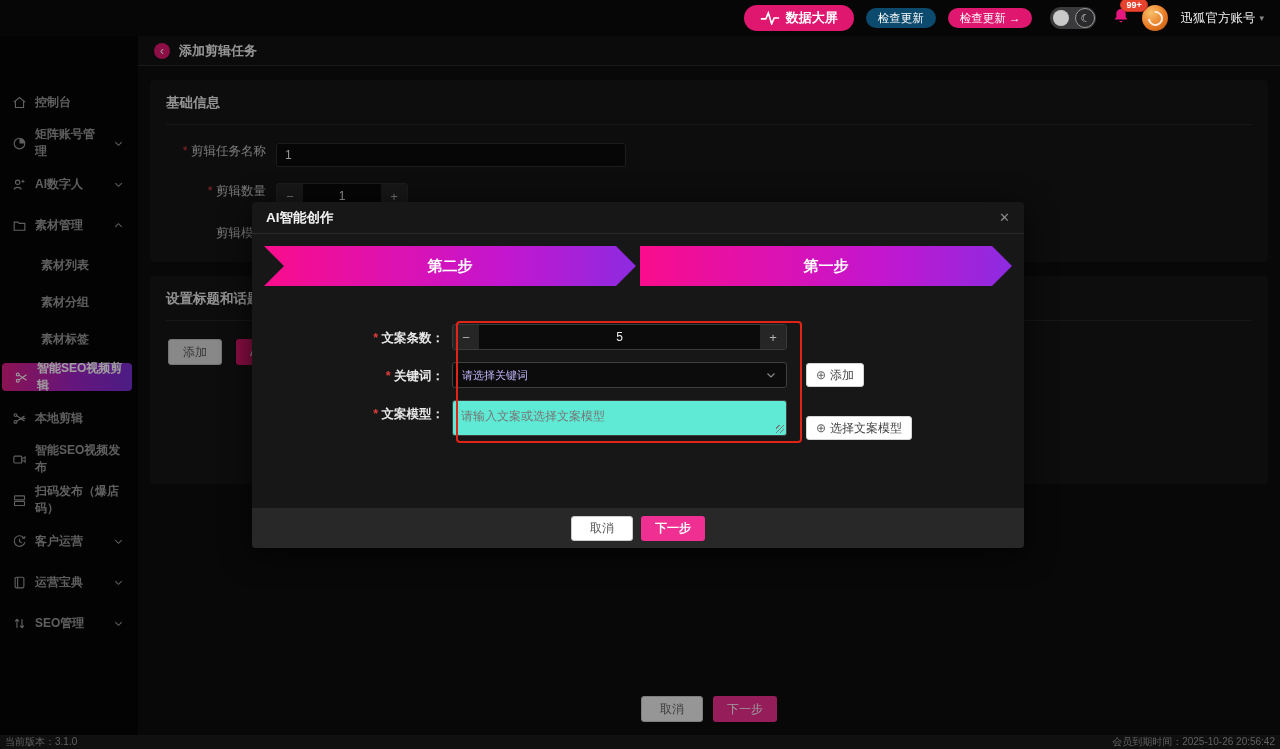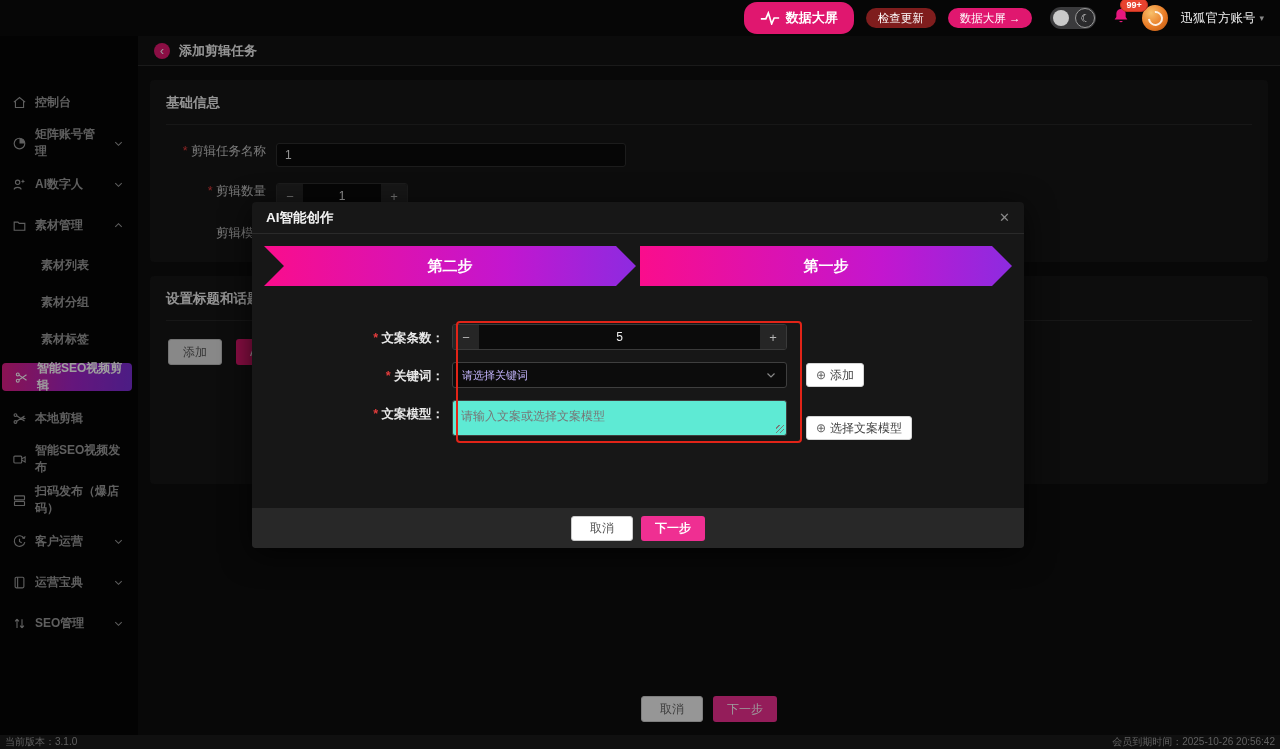--- a/index.html
+++ b/index.html
@@ -3,22 +3,22 @@
 <meta charset="utf-8">
 <style>
   * { margin:0; padding:0; box-sizing:border-box; }
   html,body { width:1280px; height:749px; background:#0a0a0a; font-family:"Liberation Sans","DejaVu Sans",sans-serif; overflow:hidden; }
   #app { position:relative; width:1280px; height:749px; background:#0d0d0d; overflow:hidden; }
 
   
   .topbar { position:absolute; left:0; top:0; width:1280px; height:36px; background:#060606; z-index:60;
             display:flex; align-items:center; justify-content:flex-end; gap:12px; padding-right:16px; }
   .pill { display:inline-flex; align-items:center; gap:6px; border:none; color:#fff; cursor:pointer; white-space:nowrap; }
-  .btn-data { height:32px; padding:0 16px; border-radius:13px; background:#e0176f; font-weight:bold; font-size:13px; }
-  .btn-sm-green { height:20px; padding:0 12px; border-radius:10px; background:#7f1d1d; font-size:11.5px; }
+  .btn-data { height:26px; padding:0 16px; border-radius:13px; background:#e0176f; font-weight:bold; font-size:13px; }
+  .btn-sm-green { height:20px; padding:0 12px; border-radius:10px; background:#0c4a6e; font-size:11.5px; }
   .btn-sm-pink { height:20px; padding:0 12px; border-radius:10px; background:#e0176f; font-size:11.5px; }
   .toggle { position:relative; width:46px; height:22px; border-radius:11px; background:#3a3a3c; margin-left:6px; cursor:pointer; }
   .toggle .knob { position:absolute; left:3px; top:3px; width:16px; height:16px; border-radius:50%; background:#c9c9c9; }
   .toggle .moon { position:absolute; right:1px; top:1px; width:20px; height:20px; border-radius:50%; border:1.5px solid #9a9a9a;
                   color:#e0e0e0; font-size:11px; display:flex; align-items:center; justify-content:center; background:#2a2a2c; }
   .bell-wrap { position:relative; margin-left:4px; }
   .badge { position:absolute; top:-9px; left:8px; background:#e8432f; color:#fff; font-size:9px; font-weight:bold;
            padding:1px 5px; border-radius:8px; border:1px solid #c2331f; z-index:2; }
   .avatar { position:relative; width:26px; height:26px; border-radius:50%;
             background:radial-gradient(circle at 35% 30%, #f8c06a, #e97b26 55%, #b5530f); flex:0 0 auto; }
@@ -117,21 +117,21 @@
     <button class="pill btn-data">
       <svg width="20" height="14" viewBox="0 0 24 16">
           <path d="M1 9 h6 l3-7 4 13 3-7 h6" fill="none" stroke="#fff" stroke-width="2"></path>
         </svg>
       <span>数据大屏</span>
     </button>
     <button class="pill btn-sm-green">
       <span>检查更新</span>
     </button>
     <button class="pill btn-sm-pink">
-      <span>数据大屏 →</span>
+      <span>检查更新 →</span>
     </button>
     <div class="toggle">
       <span class="knob"></span>
       <span class="moon">☾</span>
     </div>
     <div class="bell-wrap">
       <svg width="18" height="18" viewBox="0 0 24 24">
         <path d="M12 2.5 a6.2 6.2 0 0 1 6.2 6.2 v4.6 l2.3 3.4 H3.5 l2.3-3.4 V8.7 A6.2 6.2 0 0 1 12 2.5 z" fill="#e6177e"></path>
         <path d="M9.7 18.5 a2.4 2.4 0 0 0 4.6 0 z" fill="#e6177e"></path>
       </svg>

